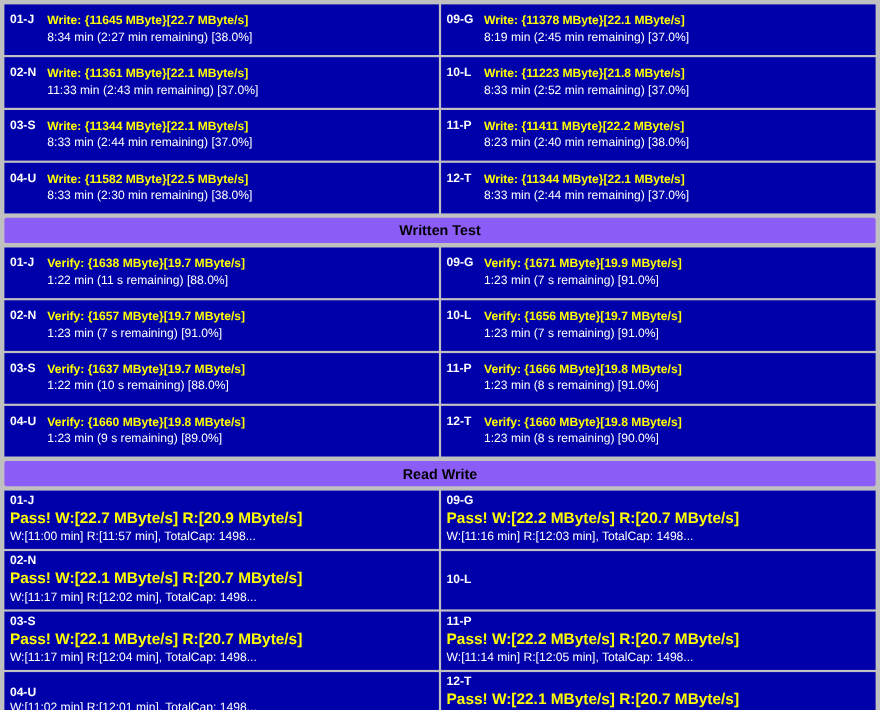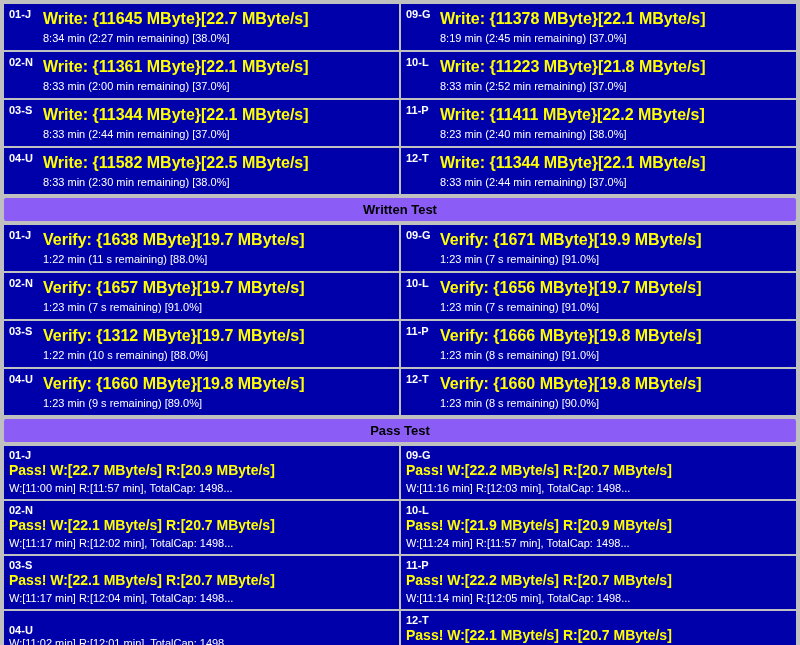--- a/index.html
+++ b/index.html
@@ -44,21 +44,21 @@
       font-size: 11px;
       min-width: 28px;
       flex-shrink: 0;
     }
     .cell-content {
       flex: 1;
     }
     .cell-line1 {
       color: #ffff00;
       font-weight: bold;
-      font-size: 16px;
+      font-size: 11px;
       line-height: 1.4;
     }
     .cell-line2 {
       color: #ffffff;
       font-size: 11px;
       line-height: 1.4;
     }
     .section-label {
       text-align: center;
       background: #8b5cf6;
@@ -111,21 +111,21 @@
               <div class="cell-line1">Write: {11378 MByte}[22.1 MByte/s]</div>
               <div class="cell-line2">8:19 min (2:45 min remaining)  [37.0%]</div>
             </div>
           </div>
         </div>
         <div class="cell">
           <div class="row-id">
             <span class="cell-label">02-N</span>
             <div class="cell-content">
               <div class="cell-line1">Write: {11361 MByte}[22.1 MByte/s]</div>
-              <div class="cell-line2">8:33 min (2:00 min remaining)  [37.0%]</div>
+              <div class="cell-line2">11:33 min (2:43 min remaining)  [37.0%]</div>
             </div>
           </div>
         </div>
         <div class="cell">
           <div class="row-id">
             <span class="cell-label">10-L</span>
             <div class="cell-content">
               <div class="cell-line1">Write: {11223 MByte}[21.8 MByte/s]</div>
               <div class="cell-line2">8:33 min (2:52 min remaining)  [37.0%]</div>
             </div>
@@ -207,21 +207,21 @@
             <div class="cell-content">
               <div class="cell-line1">Verify: {1656 MByte}[19.7 MByte/s]</div>
               <div class="cell-line2">1:23 min (7 s remaining)   [91.0%]</div>
             </div>
           </div>
         </div>
         <div class="cell">
           <div class="row-id">
             <span class="cell-label">03-S</span>
             <div class="cell-content">
-              <div class="cell-line1">Verify: {1312 MByte}[19.7 MByte/s]</div>
+              <div class="cell-line1">Verify: {1637 MByte}[19.7 MByte/s]</div>
               <div class="cell-line2">1:22 min (10 s remaining)   [88.0%]</div>
             </div>
           </div>
         </div>
         <div class="cell">
           <div class="row-id">
             <span class="cell-label">11-P</span>
             <div class="cell-content">
               <div class="cell-line1">Verify: {1666 MByte}[19.8 MByte/s]</div>
               <div class="cell-line2">1:23 min (8 s remaining)   [91.0%]</div>
@@ -242,21 +242,21 @@
             <span class="cell-label">12-T</span>
             <div class="cell-content">
               <div class="cell-line1">Verify: {1660 MByte}[19.8 MByte/s]</div>
               <div class="cell-line2">1:23 min (8 s remaining)   [90.0%]</div>
             </div>
           </div>
         </div>
       </div>
   </div>
 
-  <div class="section-label">Pass Test</div>
+  <div class="section-label">Read Write</div>
 
   <div class="section">
     <div class="grid-2col" id="read-grid">
         <div class="pass-cell">
           <div class="row-id"><span class="cell-label">01-J</span><div class="cell-content">
               <div class="cell-line1">Pass! W:[22.7 MByte/s] R:[20.9 MByte/s]</div>
               <div class="cell-line2">W:[11:00 min] R:[11:57 min], TotalCap: 1498...</div>
             </div></div>
         </div>
         <div class="pass-cell">
@@ -265,24 +265,21 @@
               <div class="cell-line2">W:[11:16 min] R:[12:03 min], TotalCap: 1498...</div>
             </div></div>
         </div>
         <div class="pass-cell">
           <div class="row-id"><span class="cell-label">02-N</span><div class="cell-content">
               <div class="cell-line1">Pass! W:[22.1 MByte/s] R:[20.7 MByte/s]</div>
               <div class="cell-line2">W:[11:17 min] R:[12:02 min], TotalCap: 1498...</div>
             </div></div>
         </div>
         <div class="pass-cell">
-          <div class="row-id"><span class="cell-label">10-L</span><div class="cell-content">
-              <div class="cell-line1">Pass! W:[21.9 MByte/s] R:[20.9 MByte/s]</div>
-              <div class="cell-line2">W:[11:24 min] R:[11:57 min], TotalCap: 1498...</div>
-            </div></div>
+          <div class="row-id"><span class="cell-label">10-L</span></div>
         </div>
         <div class="pass-cell">
           <div class="row-id"><span class="cell-label">03-S</span><div class="cell-content">
               <div class="cell-line1">Pass! W:[22.1 MByte/s] R:[20.7 MByte/s]</div>
               <div class="cell-line2">W:[11:17 min] R:[12:04 min], TotalCap: 1498...</div>
             </div></div>
         </div>
         <div class="pass-cell">
           <div class="row-id"><span class="cell-label">11-P</span><div class="cell-content">
               <div class="cell-line1">Pass! W:[22.2 MByte/s] R:[20.7 MByte/s]</div>

